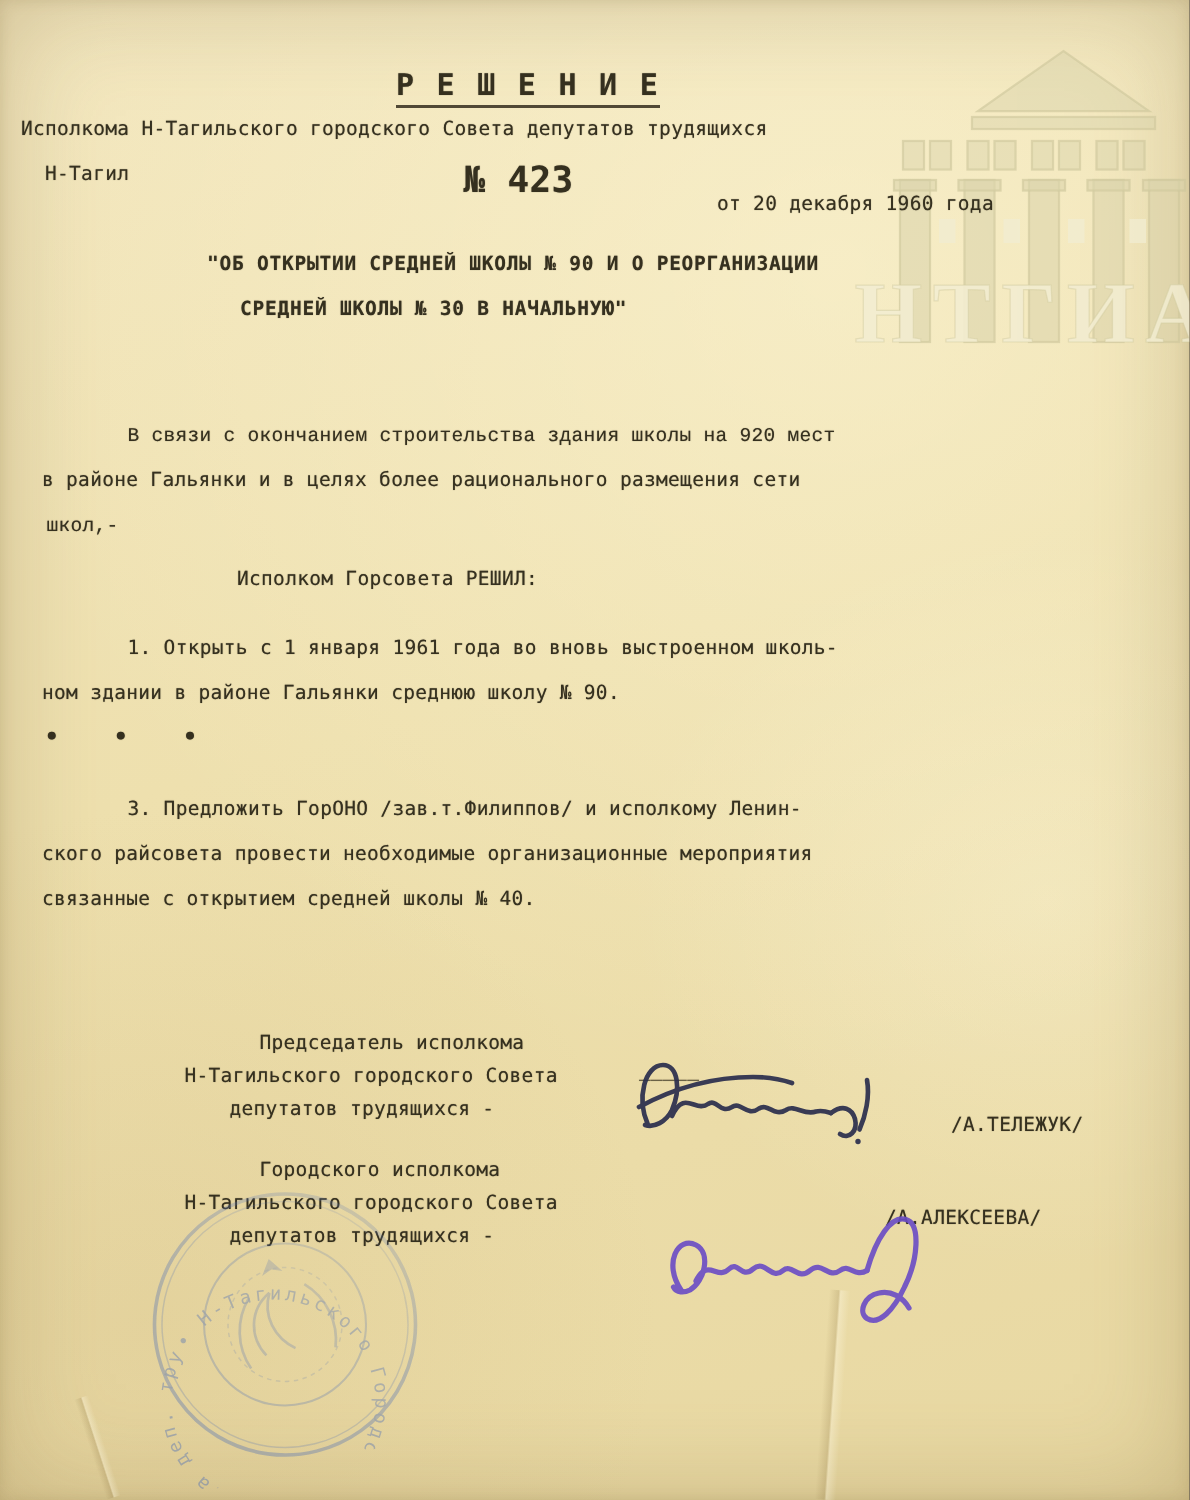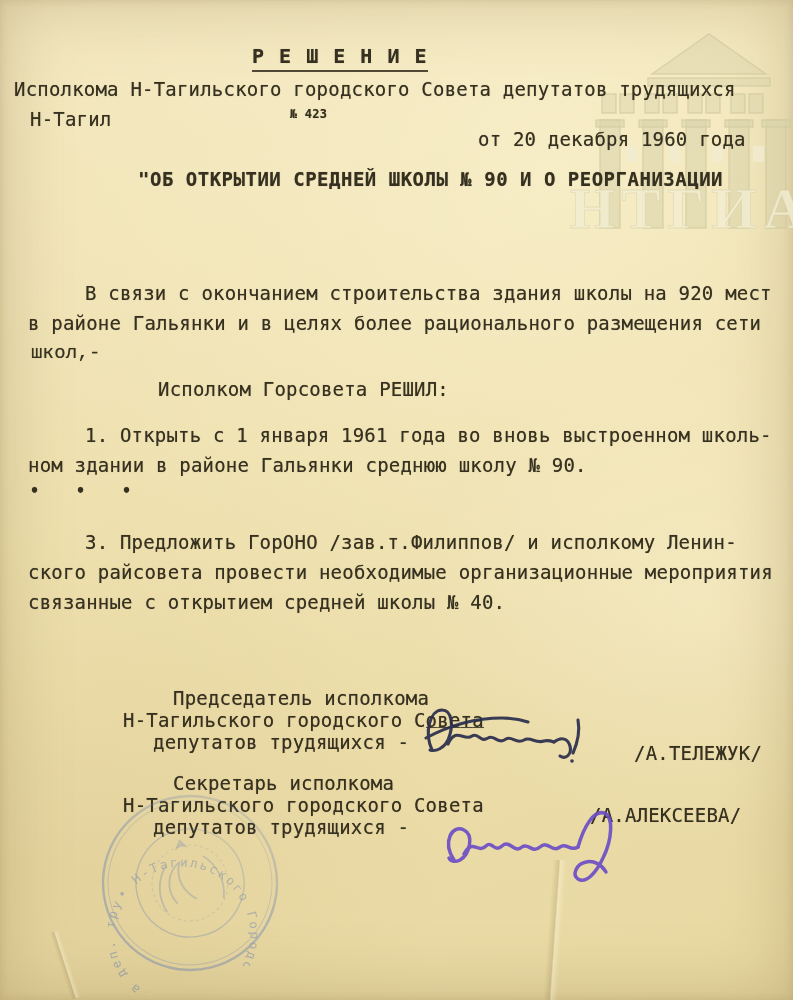--- a/index.html
+++ b/index.html
@@ -7,21 +7,21 @@
     position:relative; width:793px; height:1000px; margin:0 auto; overflow:hidden;
     font-family:"DejaVu Sans Mono","Liberation Mono",monospace;
     color:#35301f;
     background:
       radial-gradient(120% 90% at 70% 18%, rgba(255,249,219,.45), transparent 60%),
       radial-gradient(70% 55% at 12% 88%, rgba(201,175,116,.22), transparent 62%),
       radial-gradient(50% 35% at 88% 60%, rgba(255,250,225,.30), transparent 70%),
       linear-gradient(163deg, #f3e7bf 0%, #eee0ae 45%, #e8d8a2 100%);
     box-shadow: inset 0 0 70px rgba(118,92,42,.28), inset 0 0 10px rgba(118,92,42,.18);
   }
-  .line{position:absolute; white-space:pre; font-size:19px; letter-spacing:.2px;
+  .line{position:absolute; white-space:pre; font-size:13px; letter-spacing:.2px;
         text-shadow:0 0 .7px rgba(45,38,24,.55); line-height:1;}
   .b{font-weight:bold;}
   .doctitle{font-size:20px; font-weight:bold; letter-spacing:1.5px;
             border-bottom:2.5px solid rgba(50,43,28,.85); padding-bottom:4px;}
   .dots{font-size:15px; letter-spacing:14px; font-weight:bold;}
   .crease{position:absolute; pointer-events:none;
           background:linear-gradient(90deg, transparent, rgba(120,95,45,.18) 45%, rgba(255,250,230,.35) 55%, transparent);}
   svg{position:absolute; overflow:visible;}
   .wm-letter{font-family:"Liberation Serif","DejaVu Serif",serif; font-weight:bold;}
 </style>
@@ -59,29 +59,30 @@
       <g fill="#f1ecd2" fill-opacity="0.85" stroke="none">
         <rect x="36" y="118" width="11" height="16"></rect>
           <rect x="79" y="118" width="11" height="16"></rect>
         <rect x="122" y="118" width="11" height="16"></rect>
           <rect x="163" y="118" width="11" height="16"></rect>
       </g>
     </g>
     <text class="wm-letter" x="101" y="200" text-anchor="middle" font-size="58" letter-spacing="7" fill="#f2edd3" fill-opacity="0.92" stroke="#cdc79c" stroke-opacity="0.5" stroke-width="0.8">НТГИА</text>
   </svg>
 
-  <div class="line doctitle" style="left:252px; top:46px;">Р Е Ш Е Н И Е</div>
+  <div class="line doctitle" style="left:264px; top:46px;">Р Е Ш Е Н И Е</div>
   <div class="line" style="left:14px; top:80px;">Исполкома Н-Тагильского городского Совета депутатов трудящихся</div>
   <div class="line" style="left:30px; top:110px;">Н-Тагил</div>
-  <div class="line b" style="left:290px; top:108px; font-size:12px;">№ 423</div>
+  <div class="line b" style="left:309px; top:108px; font-size:24px;">№ 423</div>
   <div class="line" style="left:478px; top:110px;margin-top:20px;">от 20 декабря 1960 года</div>
 
   <div class="line b" style="left:138px; top:170px; letter-spacing:.5px;">"ОБ ОТКРЫТИИ СРЕДНЕЙ ШКОЛЫ № 90 И О РЕОРГАНИЗАЦИИ</div>
+  <div class="line b" style="left:160px; top:200px; letter-spacing:.5px;">СРЕДНЕЙ ШКОЛЫ № 30 В НАЧАЛЬНУЮ"</div>
 
-  <div class="line" style="left:85px; top:284px;">В связи с окончанием строительства здания школы на 920 мест</div>
+  <div class="line" style="left:85px; top:284px;font-family:Liberation Mono, monospace;">В связи с окончанием строительства здания школы на 920 мест</div>
   <div class="line" style="left:28px; top:314px;">в районе Гальянки и в целях более рационального размещения сети</div>
   <div class="line" style="left:31px; top:344px;font-family:Liberation Mono, monospace;">школ,-</div>
 
   <div class="line" style="left:158px; top:380px;">Исполком Горсовета РЕШИЛ:</div>
 
   <div class="line" style="left:85px; top:426px;">1. Открыть с 1 января 1961 года во вновь выстроенном школь-</div>
   <div class="line" style="left:28px; top:456px;">ном здании в районе Гальянки среднюю школу № 90.</div>
 
   <div class="line dots" style="left:30px; top:484px;">• • •</div>
 
@@ -98,21 +99,21 @@
 
   <svg style="left:418px; top:698px;" width="180" height="66" viewBox="0 0 180 66" fill="none" stroke="#2a2e4d" stroke-width="3.1" stroke-linecap="round" opacity="0.92">
     <path d="M14,52 C6,34 12,12 24,12 C34,12 36,28 30,42 C26,50 18,54 12,52"></path>
     <path d="M8,40 C34,26 58,20 84,20 C96,20 104,22 110,24"></path>
     <path d="M30,46 C38,28 46,44 54,38 C60,34 62,45 70,40 C76,36 80,47 88,41 C94,37 98,47 106,42 C112,38 118,46 126,43 C130,42 133,43 136,44"></path>
     <path d="M136,44 C144,38 150,41 152,48 C154,56 148,62 142,58"></path>
     <path d="M160,22 C162,33 159,46 155,55"></path>
     <circle cx="154" cy="63" r="1.8" fill="#2a2e4d" stroke="none"></circle>
   </svg>
 
-  <div class="line" style="left:173px; top:774px;">Секретарь исполкома</div>
+  <div class="line" style="left:173px; top:774px;">Городского исполкома</div>
   <div class="line" style="left:123px; top:796px;">Н-Тагильского городского Совета</div>
   <div class="line" style="left:153px; top:818px;">депутатов трудящихся -</div>
   <div class="line" style="left:590px; top:806px;">/А.АЛЕКСЕЕВА/</div>
 
   <svg style="left:428px; top:798px;" width="235" height="105" viewBox="0 0 235 105" fill="none" stroke="#6a4cc6" stroke-width="3.5" stroke-linecap="round" opacity="0.9">
     <path d="M26,62 C14,44 24,26 36,32 C46,37 42,56 32,62 C28,64 23,64 21,60"></path>
     <path d="M36,56 C44,40 50,56 58,48 C64,42 66,55 74,48 C82,41 86,56 94,49 C100,44 104,56 112,49 C120,42 124,55 132,49 C138,44 142,54 150,49"></path>
     <path d="M150,49 C156,28 166,12 176,15 C186,18 184,42 175,60 C168,75 158,86 150,81 C144,77 148,66 158,64 C166,62 174,67 178,74"></path>
   </svg>
 

